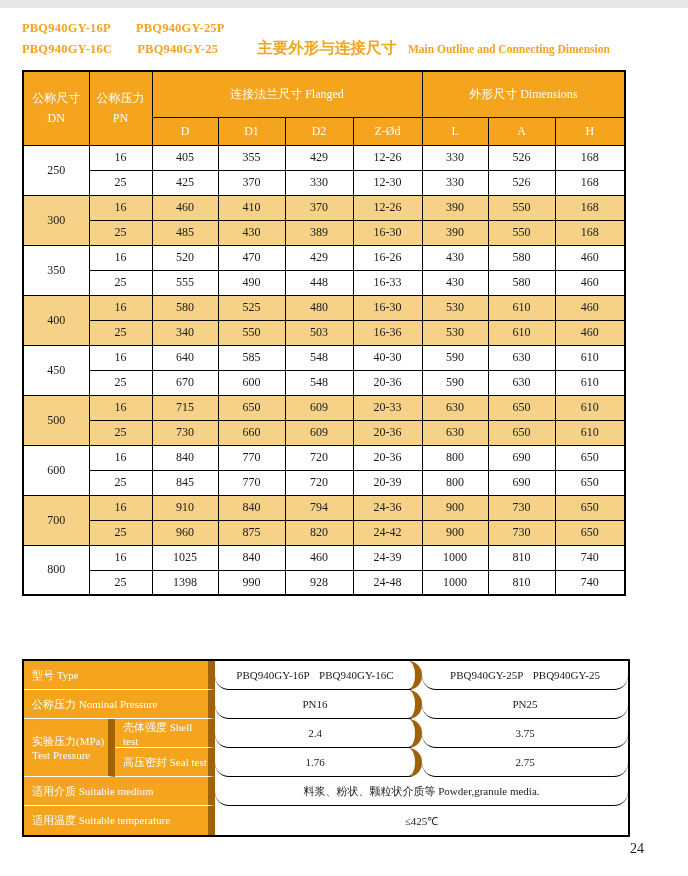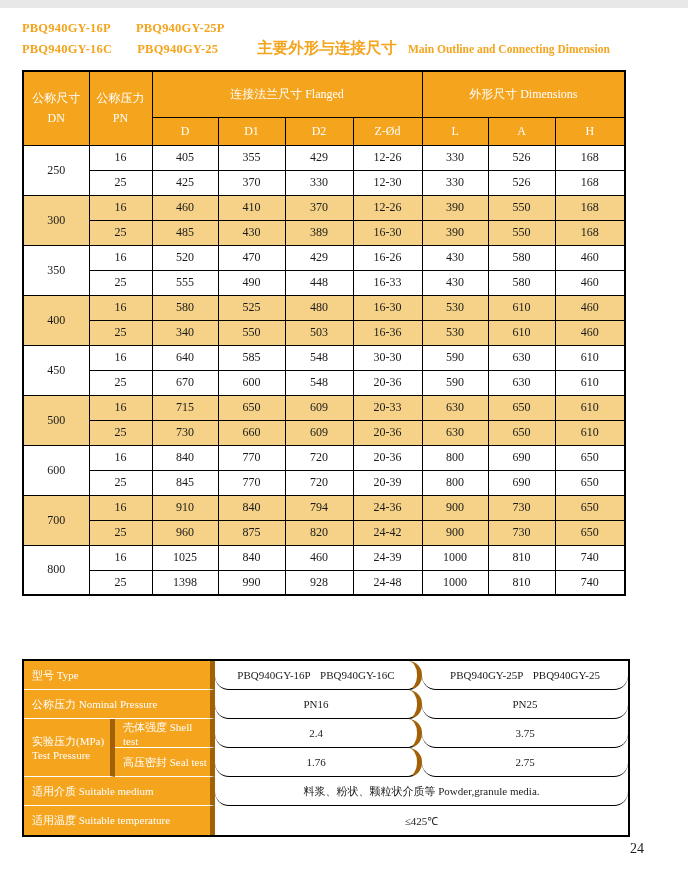--- a/index.html
+++ b/index.html
@@ -55,21 +55,21 @@
   .perf-title .en { font-size: 11.5px; }
 
   table.perf-table {
     position: absolute; left: 22px; top: 651px;
     width: 604px; table-layout: fixed;
     border-collapse: separate; border-spacing: 0;
     border: 2px solid #000; font-size: 11px;
   }
   .perf-table td {
     height: 29px; vertical-align: middle;
-    border-right: 5px solid #a16207; border-bottom: 1px solid #000;
+    border-right: 7px solid #a16207; border-bottom: 1px solid #000;
     padding: 0 0 0 8px;
   }
   .perf-table td.val { text-align: center; padding: 0; background: #fff; border-radius: 14px; }
   .perf-table td.lbl {
     background: var(--accent); color: #fff; text-align: left;
     border-bottom-color: #ffffff;
   }
   .perf-table td:last-child { border-right: none; }
   .perf-table tr:last-child td { border-bottom: none; }
   .perf-table td.gap { word-spacing: 7px; }
@@ -215,21 +215,21 @@
           <td>530</td>
           <td>610</td>
           <td>460</td>
         </tr>
         <tr>
           <td rowspan="2">450</td>
           <td>16</td>
           <td>640</td>
           <td>585</td>
           <td>548</td>
-          <td>30-30</td>
+          <td>40-30</td>
           <td>590</td>
           <td>630</td>
           <td>610</td>
         </tr>
         <tr>
           <td>25</td>
           <td>670</td>
           <td>600</td>
           <td>548</td>
           <td>20-36</td>

